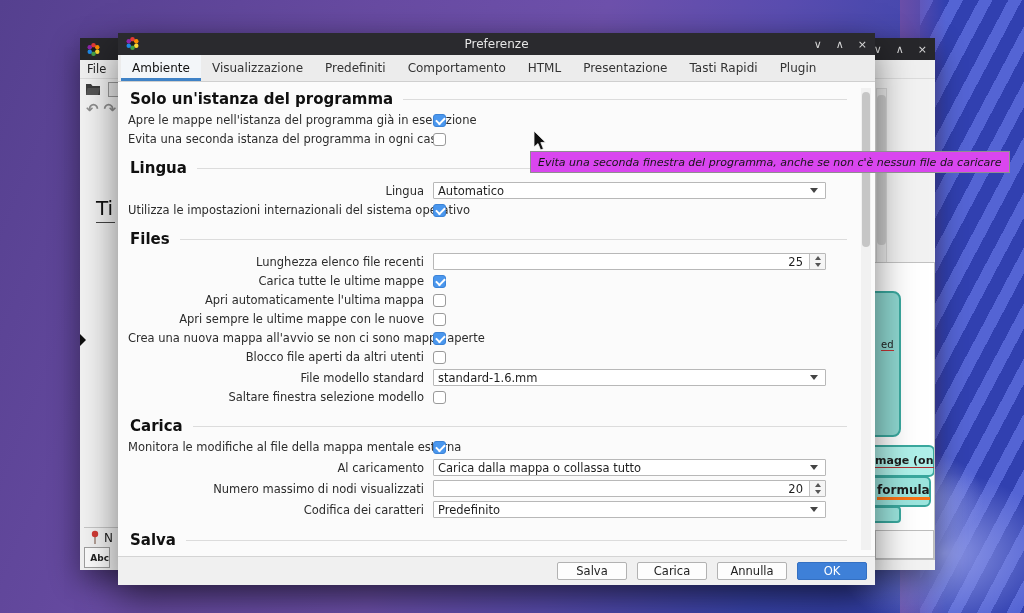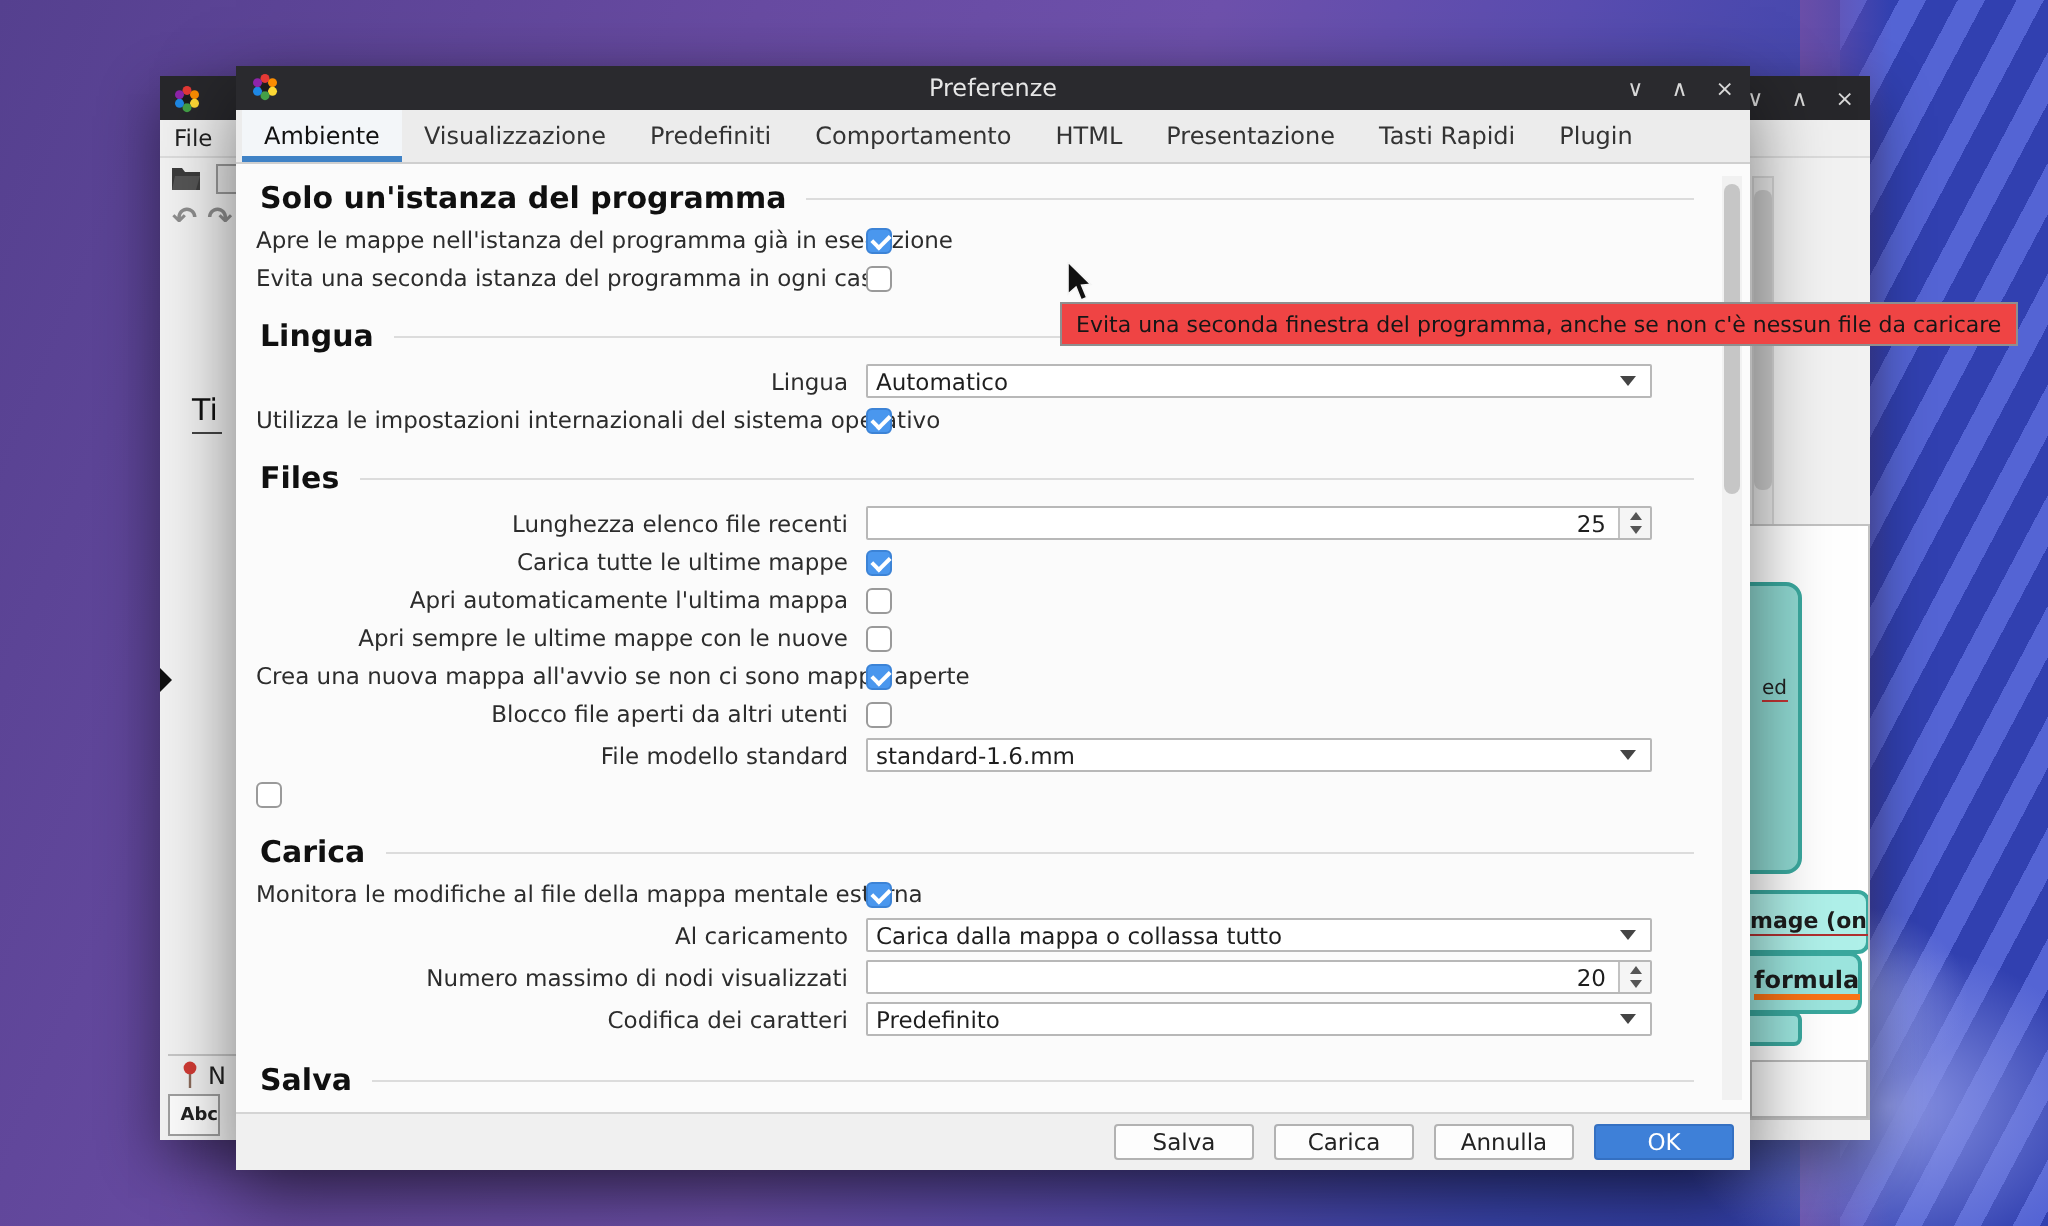--- a/index.html
+++ b/index.html
@@ -26,21 +26,21 @@
   .mw-titlebar{height:22px;background:#27272b;display:flex;align-items:center;padding:0 6px;position:relative;}
   .win-controls{position:absolute;right:8px;top:0;height:22px;display:flex;gap:14px;align-items:center;
     color:#d8d8d8;font-size:11px;line-height:1;}
   .win-controls span{cursor:default;}
   .mw-menubar{height:18px;background:#f0f0f0;border-bottom:1px solid #dcdcdc;display:flex;gap:14px;
     align-items:center;padding:0 7px;font-size:11.5px;color:#222;white-space:nowrap;overflow:hidden;}
   .mw-toolbar{height:20px;display:flex;align-items:center;gap:7px;padding:0 5px;overflow:hidden;}
   .mw-toolbar2{height:20px;display:flex;align-items:center;gap:5px;padding:0 6px;color:#8e8e8e;
     font-size:15px;font-weight:bold;line-height:1;}
   .save-sliver{width:14px;height:13px;border:1.5px solid #9a9a9a;background:#e8e8e8;}
-  .mw-node-ti{position:absolute;left:16px;top:158px;font-size:15px;color:#111;
+  .mw-node-ti{position:absolute;left:16px;top:158px;font-size:20px;color:#111;
     border-bottom:1.5px solid #444;padding:0 2px 2px 0;}
   .tri-right{position:absolute;left:0;top:296px;width:0;height:0;
     border-top:6px solid transparent;border-bottom:6px solid transparent;border-left:6px solid #101010;}
   .tri-left{position:absolute;left:849px;top:296px;width:0;height:0;
     border-top:6px solid transparent;border-bottom:6px solid transparent;border-right:6px solid #101010;}
   .mw-divider{position:absolute;left:4px;top:489px;width:54px;border-top:1px solid #c6c6c6;}
   .mw-noterow{position:absolute;left:10px;top:492px;display:flex;align-items:center;gap:4px;
     font-size:12px;color:#222;}
   .abc-tab{position:absolute;left:4px;top:509px;width:24px;height:19px;background:#fcfcfc;
     border:1px solid #9f9f9f;display:flex;align-items:center;justify-content:flex-end;
@@ -104,23 +104,23 @@
     border-top:4px solid #555;}
   .dlg-scrollbar{position:absolute;right:4px;top:6px;width:10px;height:462px;background:#f1f1f1;}
   .dlg-scroll-thumb{position:absolute;left:1px;top:4px;width:8px;height:155px;background:#c6c6c6;border-radius:4px;}
   .dlg-buttons{height:28px;flex:0 0 auto;border-top:1px solid #d4d4d4;background:#f0f0f0;
     display:flex;align-items:center;justify-content:flex-end;gap:10px;padding-right:8px;}
   .btn{min-width:70px;height:18px;background:#fdfdfd;border:1px solid #b2b2b2;border-radius:2px;
     font-size:11.5px;color:#222;display:flex;align-items:center;justify-content:center;box-sizing:border-box;}
   .btn.primary{background:#3e80d8;border-color:#3470c2;color:#fff;}
 
   
-  .tooltip{position:absolute;left:530px;top:151px;height:20px;background:#ef4444;
+  .tooltip{position:absolute;left:530px;top:151px;height:20px;background:#d946ef;
     border:1px solid #8f8f8f;display:flex;align-items:center;padding:0 7px;font-size:11px;
-    color:#161616;white-space:nowrap;z-index:40;}
+    color:#161616;white-space:nowrap;z-index:40;font-style:italic;}
   .cursor{position:absolute;left:533px;top:131px;z-index:50;}
 </style>
 </head>
 <body>
 
 <div class="desktop">
   <div class="bg-stripes"></div>
   <div class="bg-stripes-fade"></div>
   <div class="bg-blob1"></div>
   <div class="bg-blob2"></div>
@@ -308,20 +308,21 @@
     <div class="row row-tall">
       <span class="lbl">File modello standard</span>
       <span class="ctrl">
         <span class="field select">
           <span>standard-1.6.mm</span>
           <span class="dd-arrow"></span>
         </span>
       </span>
     </div>
     <div class="row">
+      <span class="lbl">Saltare finestra selezione modello</span>
       <span class="ctrl">
           <span class="cb"></span>
         </span>
     </div>
 
     <div class="sec-title">
       <span>Carica</span>
       <span class="sec-rule"></span>
     </div>
     <div class="row">

